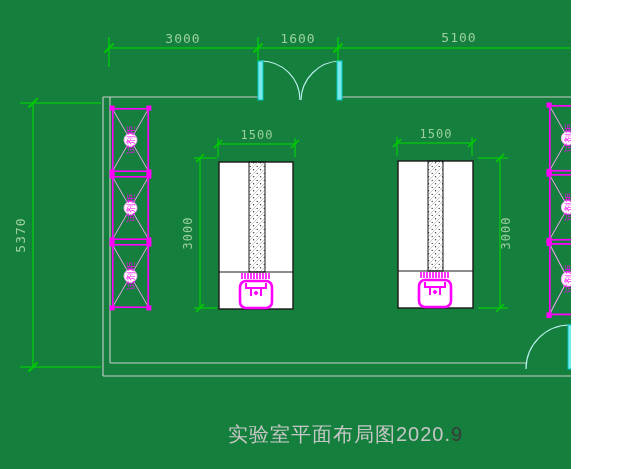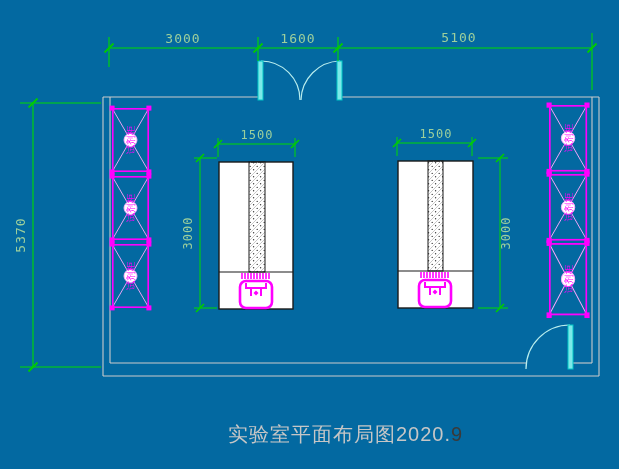--- a/index.html
+++ b/index.html
@@ -1,16 +1,16 @@
 <!DOCTYPE html>
 <html><head>
 <meta charset="utf-8">
 <style>
   html,body{margin:0;padding:0;background:#ffffff;}
-  .canvas-wrap{position:relative;width:619px;height:469px;background:#0369a1;overflow:hidden;}
+  .canvas-wrap{position:relative;width:571px;height:469px;background:#15803d;overflow:hidden;}
   svg{position:absolute;left:0;top:0;}
   text{font-family:"DejaVu Sans Mono",monospace;}
   .dim-text{fill:#9ccf9c;letter-spacing:1px;}
   .cab-text{fill:#ff00ff;font-family:"Liberation Sans",sans-serif;}
   .title-text{font-family:"Liberation Sans",sans-serif;fill:#c6c6c6;letter-spacing:1px;}
 </style>
 </head>
 <body>
 
 <div class="canvas-wrap">

